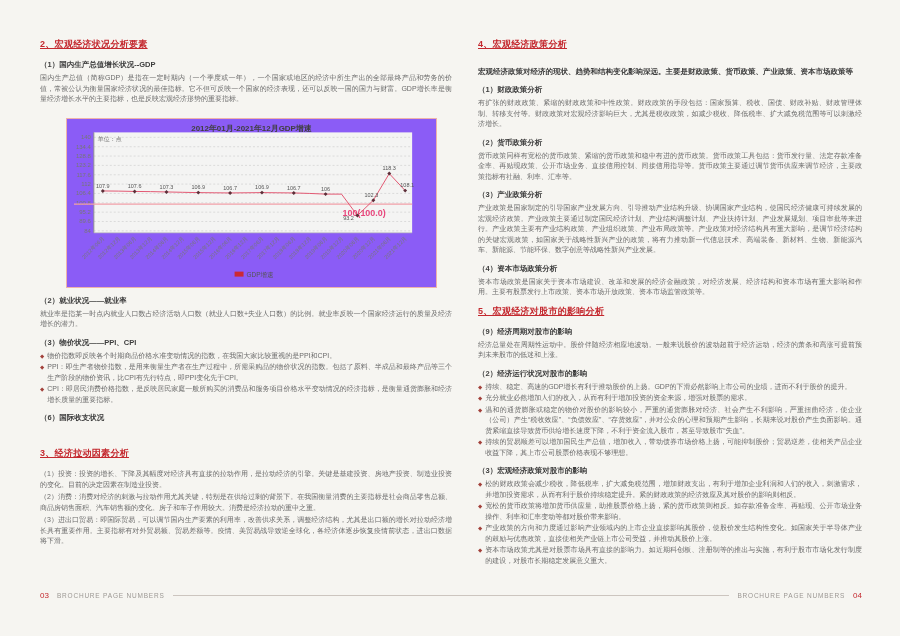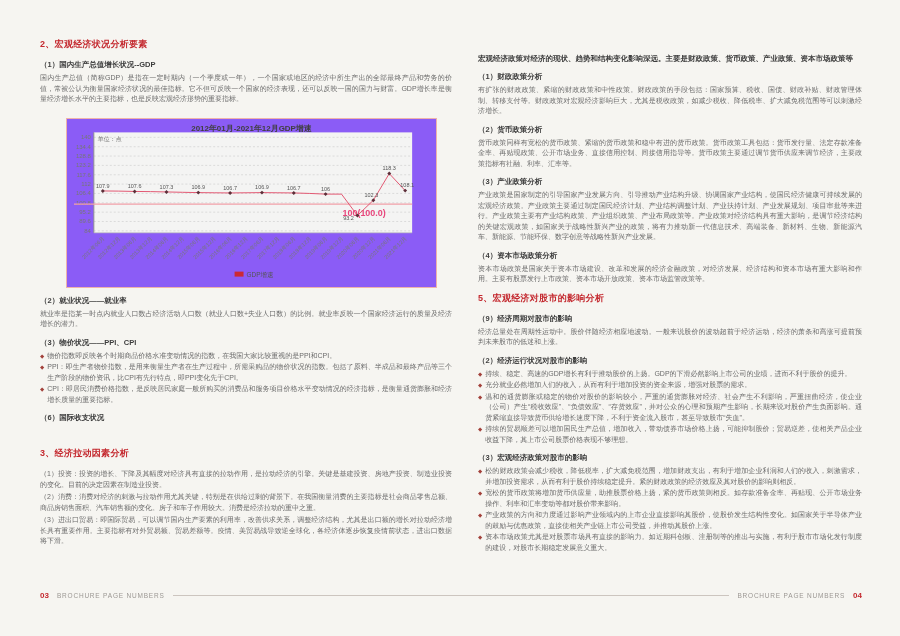--- a/index.html
+++ b/index.html
@@ -4,37 +4,37 @@
 <style>
   * { margin:0; padding:0; box-sizing:border-box; }
   html,body { width:900px; height:636px; }
   body { font-family:"Liberation Sans", sans-serif; background:#f6f5f1; }
   .page { position:relative; width:900px; height:636px; background:#f6f5f1; overflow:hidden; }
 
   .col { position:absolute; top:38px; }
   .col-left  { left:40px;  width:412px; }
   .col-right { left:478px; width:384px; }
 
-  .sec-title { color:#c4292f; font-size:9px; font-weight:bold; letter-spacing:.3px; margin:0 0 9px; }
+  .sec-title { color:#c4292f; font-size:9px; font-weight:bold; letter-spacing:.3px; margin:0 0 9px;text-decoration:underline; }
   .gap-top   { margin-top:24px; }
   .gap-top-sm{ margin-top:7px; }
   .sub-h  { color:#3d3d3d; font-size:7.5px; font-weight:bold; margin:8px 0 3px; }
   .body-p { color:#6b6b6b; font-size:7px; line-height:10.5px; text-align:justify; margin:0 0 2px; }
   .intro-bold { color:#3d3d3d; font-size:7.5px; font-weight:bold; margin:16px 0 4px;font-family:Liberation Mono, monospace; }
 
   .bullet-line { display:flex; align-items:flex-start; margin:0 0 1px; }
   .bullet-marker { color:#a2403a; font-size:5.5px; line-height:10.5px; margin-right:3px; flex:0 0 auto; }
   .bullet-text { color:#6b6b6b; font-size:7px; line-height:10.5px; text-align:justify; }
 
   .chart-box { margin:13px 0 4px 26px; width:371px; height:170px;
                background:#8b5cf6; border:1px solid #efb2ab; }
 
   .footer { position:absolute; left:40px; right:38px; bottom:36px;
             display:flex; align-items:center; }
-  .footer .pgnum { color:#c4292f; font-size:8px; font-weight:bold; }
+  .footer .pgnum { color:#c4292f; font-size:8px; font-weight:normal; }
   .footer .pglabel { color:#9b9793; font-size:6.5px; letter-spacing:.8px; margin:0 8px; }
   .footer .rule { flex:1; height:1px; background:#ccc5bf; }
 </style>
 </head>
 <body>
 
 <div class="page">
 
   <div class="col col-left">
     <h2 class="sec-title">2、宏观经济状况分析要素</h2>
@@ -142,20 +142,21 @@
 
     <h3 class="sub-h">（6）国际收支状况</h3>
 
     <h2 class="sec-title gap-top">3、经济拉动因素分析</h2>
     <p class="body-p">（1）投资：投资的增长、下降及其幅度对经济具有直接的拉动作用，是拉动经济的引擎。关键是基建投资、房地产投资、制造业投资的变化。目前的决定因素在制造业投资。</p>
     <p class="body-p">（2）消费：消费对经济的刺激与拉动作用尤其关键，特别是在供给过剩的背景下。在我国衡量消费的主要指标是社会商品零售总额、商品房销售面积、汽车销售额的变化。房子和车子作用较大。消费是经济拉动的重中之重。</p>
     <p class="body-p">（3）进出口贸易：即国际贸易，可以调节国内生产要素的利用率，改善供求关系，调整经济结构，尤其是出口额的增长对拉动经济增长具有重要作用。主要指标有对外贸易额、贸易差额等。疫情、美贸易战导致逆全球化，各经济体逐步恢复疫情前状态，进出口数据将下滑。</p>
   </div>
 
   <div class="col col-right">
+    <h2 class="sec-title">4、宏观经济政策分析</h2>
     <p class="intro-bold">宏观经济政策对经济的现状、趋势和结构变化影响深远。主要是财政政策、货币政策、产业政策、资本市场政策等</p>
 
     <h3 class="sub-h">（1）财政政策分析</h3>
     <p class="body-p">有扩张的财政政策、紧缩的财政政策和中性政策。财政政策的手段包括：国家预算、税收、国债、财政补贴、财政管理体制、转移支付等。财政政策对宏观经济影响巨大，尤其是税收政策，如减少税收、降低税率、扩大减免税范围等可以刺激经济增长。</p>
 
     <h3 class="sub-h">（2）货币政策分析</h3>
     <p class="body-p">货币政策同样有宽松的货币政策、紧缩的货币政策和稳中有进的货币政策。货币政策工具包括：货币发行量、法定存款准备金率、再贴现政策、公开市场业务、直接信用控制、间接信用指导等。货币政策主要通过调节货币供应来调节经济，主要政策指标有社融、利率、汇率等。</p>
 
     <h3 class="sub-h">（3）产业政策分析</h3>
     <p class="body-p">产业政策是国家制定的引导国家产业发展方向、引导推动产业结构升级、协调国家产业结构，使国民经济健康可持续发展的宏观经济政策。产业政策主要通过制定国民经济计划、产业结构调整计划、产业扶持计划、产业发展规划、项目审批等来进行。产业政策主要有产业结构政策、产业组织政策、产业布局政策等。产业政策对经济结构具有重大影响，是调节经济结构的关键宏观政策，如国家关于战略性新兴产业的政策，将有力推动新一代信息技术、高端装备、新材料、生物、新能源汽车、新能源、节能环保、数字创意等战略性新兴产业发展。</p>

